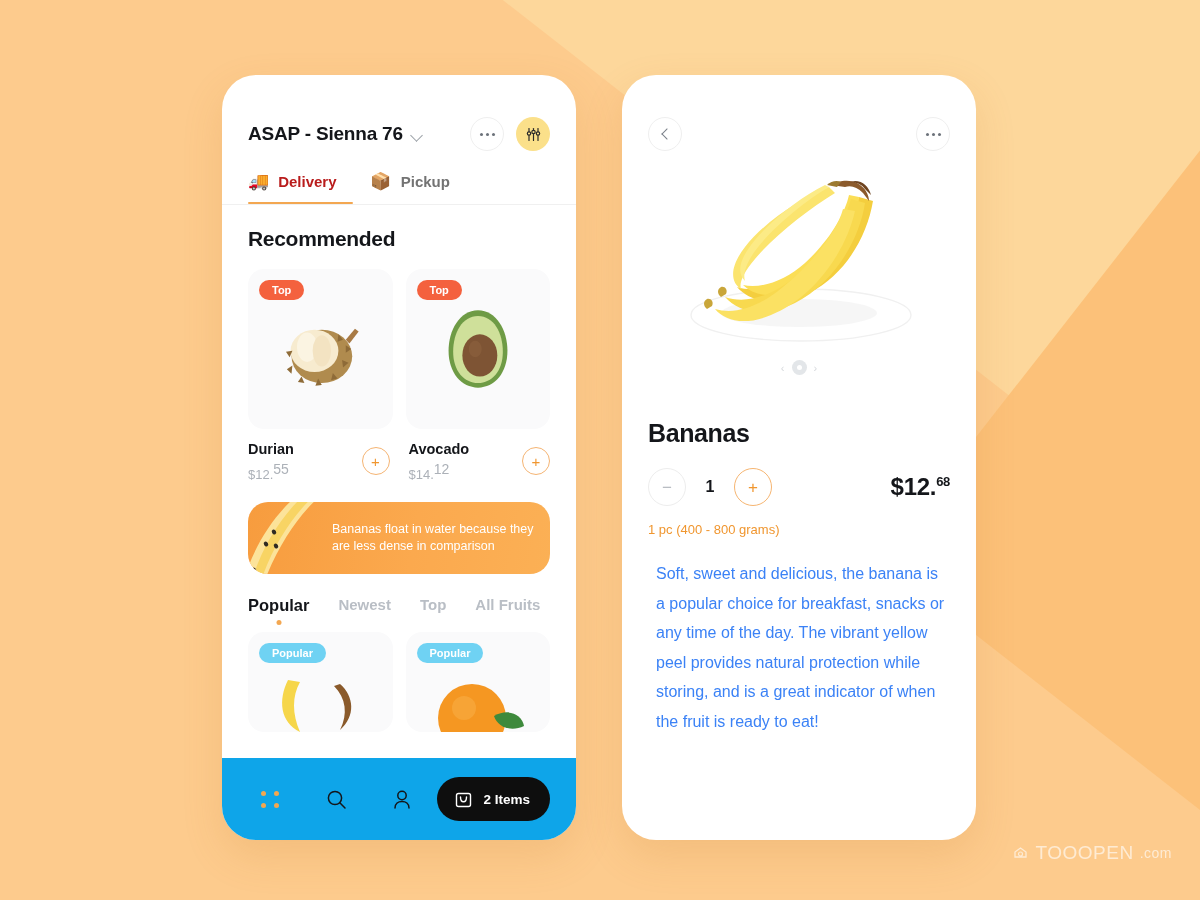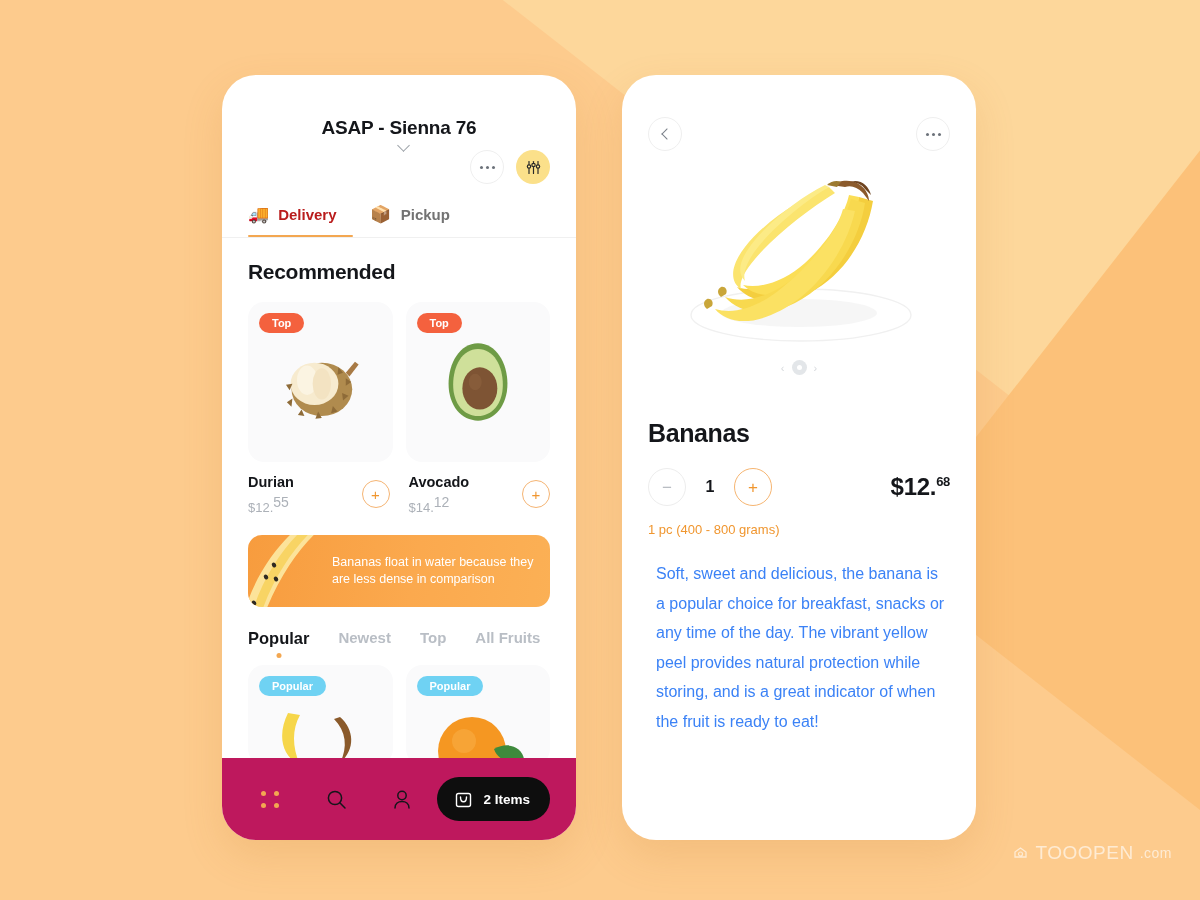--- a/index.html
+++ b/index.html
@@ -41,21 +41,21 @@
     background: #FFFFFF;
     border-radius: 34px;
     box-shadow: 0 16px 40px rgba(190,120,40,.16);
     overflow: hidden;
   }
   #phone-left { left: 222px; }
   #phone-right { left: 622px; }
 
   
   .l-header { padding: 42px 26px 0 26px; }
-  .loc-row { display: flex; align-items: center; flex-direction: column; }
+  .loc-row { display: flex; align-items: center; }
   .loc-title {
     font-size: 19px; font-weight: bold; color: #14161A;
     letter-spacing: -.2px;
   }
   .chev-down {
     margin-left: 9px; margin-top: 2px;
     width: 9px; height: 9px;
     border-right: 1.6px solid #9AA0A6;
     border-bottom: 1.6px solid #9AA0A6;
     transform: rotate(45deg);
@@ -109,21 +109,21 @@
   .meta-price sup { font-size: 14px; }
   .plus-circ {
     margin-left: auto; margin-top: 6px;
     width: 28px; height: 28px; border-radius: 50%;
     border: 1.3px solid #F5B473; color: #F0962F;
     display: flex; align-items: center; justify-content: center;
     font-size: 15px; line-height: 1;
   }
 
   .fact-banner {
-    margin: 20px 26px 0 26px; height: 72px; border-radius: 14px;
+    margin: 20px 26px 0 26px; height: 72px; border-radius: 20px;
     background: linear-gradient(100deg, #F79C3E 0%, #FBA94E 55%, #FBB055 100%);
     position: relative; overflow: hidden;
     display: flex; align-items: center;
   }
   .fact-art { position: absolute; left: -6px; top: -8px; width: 86px; height: 92px; }
   .fact-text {
     margin-left: 84px; color: #fff; font-size: 12.5px; line-height: 1.42;
     font-weight: 500; padding-right: 12px;
   }
 
@@ -134,21 +134,21 @@
     position: absolute; left: 50%; bottom: -10px; transform: translateX(-50%);
     width: 5px; height: 5px; border-radius: 50%; background: #F3A751;
   }
 
   .cards-row2 { display: flex; gap: 13px; padding: 17px 26px 0 26px; }
   .fcard2 { width: 152px; height: 100px; background: #FAFAFB; border-radius: 16px; position: relative; overflow: hidden; }
   .fcard2 .fruit-art { position: absolute; left: 50%; transform: translateX(-50%); top: 42px; width: 100px; height: 100px; }
 
   .bottom-nav {
     position: absolute; left: 0; right: 0; bottom: 0; height: 82px;
-    background: #be185d; display: flex; align-items: center;
+    background: #0ea5e9; display: flex; align-items: center;
     padding: 0 26px; gap: 0;
   }
   .grid-icon { display: grid; grid-template-columns: 1fr 1fr; gap: 7px; width: 19px; }
   .grid-icon i { width: 5px; height: 5px; border-radius: 50%; background: #F3A751; }
   .nav-ico { width: 44px; display: flex; align-items: center; justify-content: center; }
   .bucket-pill {
     margin-left: auto; height: 44px; border-radius: 22px;
     background: #0E0E0E; color: #fff;
     display: flex; align-items: center; gap: 10px;
     padding: 0 20px 0 17px;

